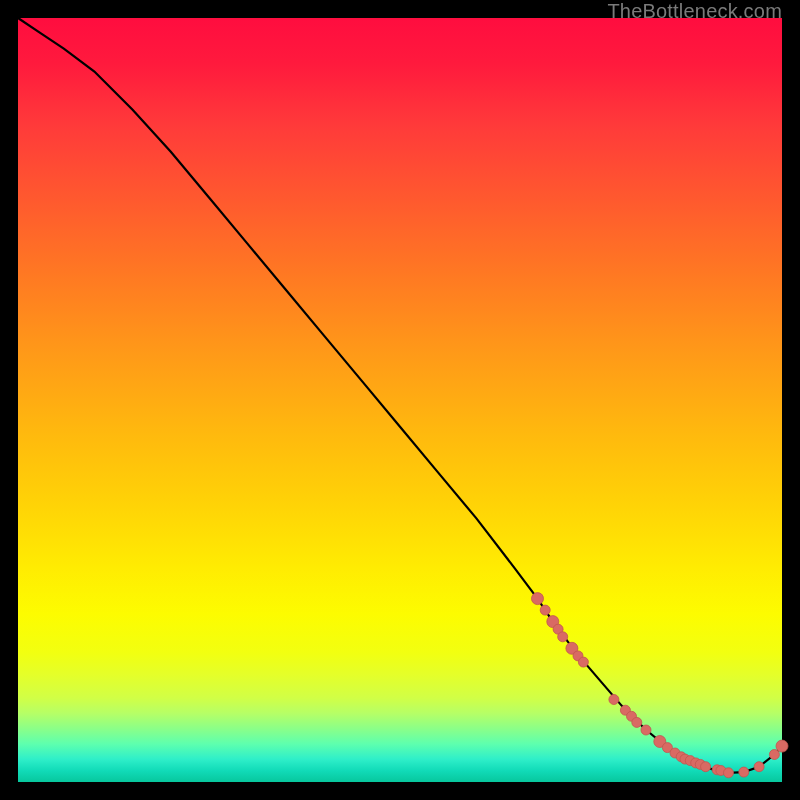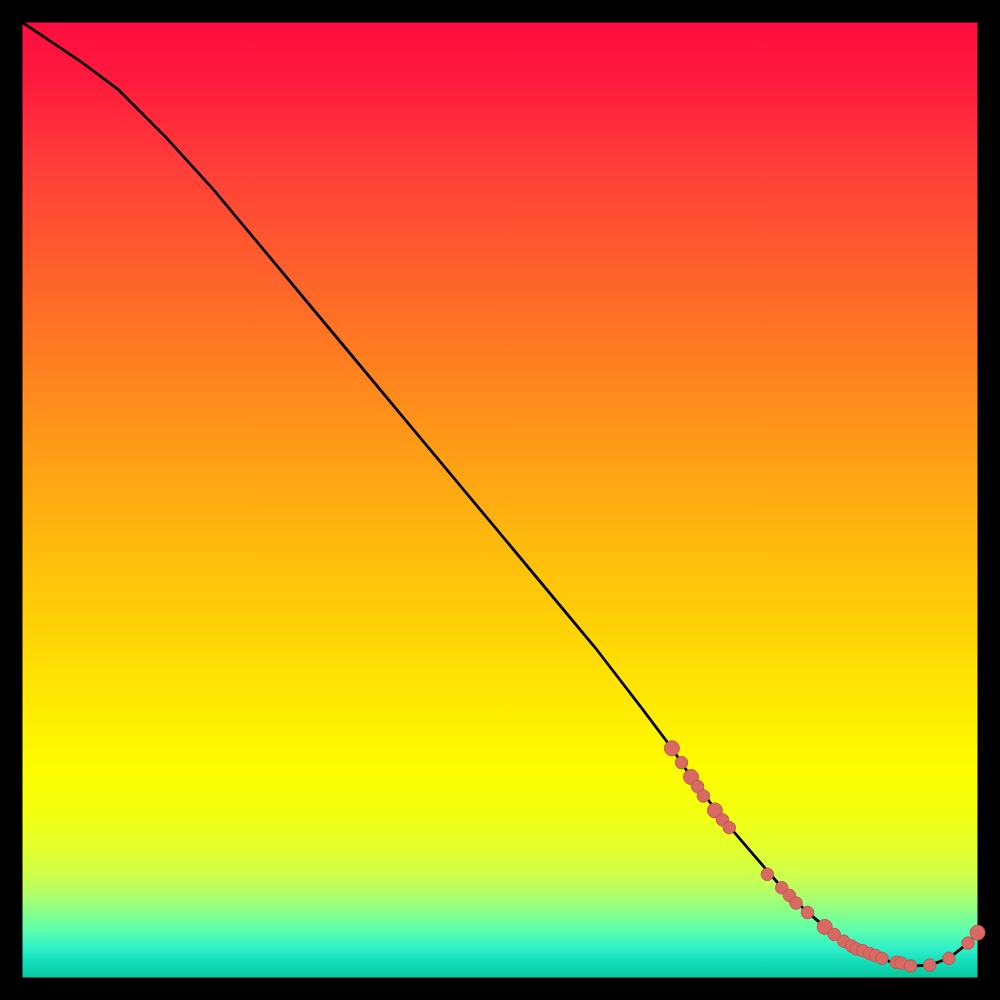--- a/index.html
+++ b/index.html
@@ -102,13 +102,14 @@
           <circle cx="702.9" cy="752.5" r="5" fill="#d96a63" stroke="#c2564f" stroke-width="0.8"></circle>
           <circle cx="710.5" cy="754.8" r="5" fill="#d96a63" stroke="#c2564f" stroke-width="0.8"></circle>
           <circle cx="725.8" cy="754.1" r="5" fill="#d96a63" stroke="#c2564f" stroke-width="0.8"></circle>
           <circle cx="741.1" cy="748.7" r="5" fill="#d96a63" stroke="#c2564f" stroke-width="0.8"></circle>
           <circle cx="756.4" cy="736.5" r="5" fill="#d96a63" stroke="#c2564f" stroke-width="0.8"></circle>
           <circle cx="764.0" cy="728.1" r="6" fill="#d96a63" stroke="#c2564f" stroke-width="0.8"></circle>
         </g>
     </svg>
   </div>
 
+  <div class="watermark">TheBottleneck.com</div>
 </div>
 
 </body></html>

